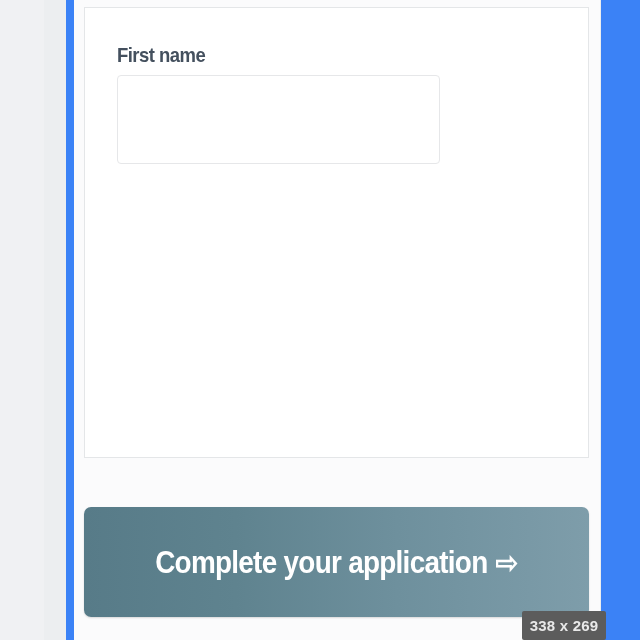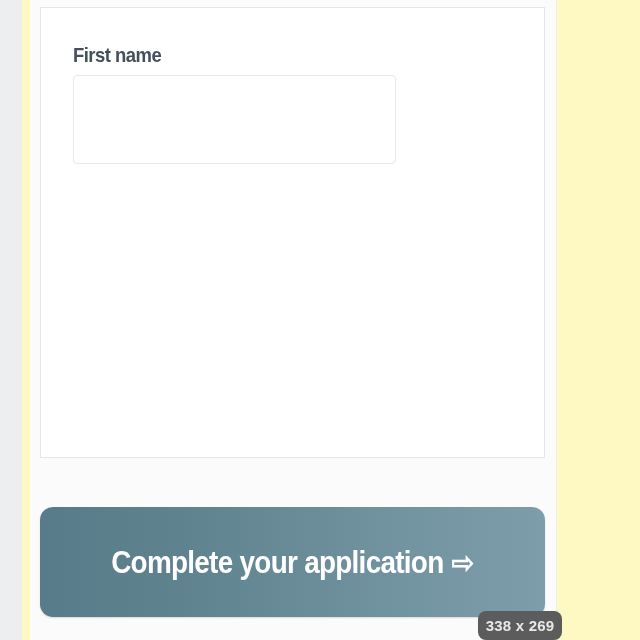--- a/index.html
+++ b/index.html
@@ -13,21 +13,22 @@
     background: #f0f1f3;
     font-family: "Liberation Sans", sans-serif;
     overflow: hidden;
     position: relative;
   }
 
   
   #page-root {
     position: absolute;
     inset: 0;
-    background: #fef9c3;
+    background: #3b82f6;
+    margin-left: 44px;
   }
 
   
   .left-gutter {
     position: absolute;
     left: 0;
     top: 0;
     width: 22px;
     height: 640px;
     background: #eceef0;
@@ -95,21 +96,21 @@
   .field-input::placeholder { color: #bfc4c9; }
 
   
   .submit-button {
     position: absolute;
     left: 40px;
     top: 507px;
     width: 505px;
     height: 110px;
     border: none;
-    border-radius: 13px;
+    border-radius: 7px;
     background: linear-gradient(to right, #577b88 0%, #5f838f 30%, #6e909d 62%, #7e9daa 100%);
     box-shadow: 0 1px 2px rgba(0,0,0,0.14);
     cursor: pointer;
     display: flex;
     align-items: center;
     justify-content: center;
     padding: 0;
   }
 
   .submit-button-label {
@@ -137,21 +138,21 @@
   }
 
   
   .dimension-badge {
     position: absolute;
     left: 478px;
     top: 611px;
     width: 84px;
     height: 29px;
     background: #5c5c5c;
-    border-radius: 8px;
+    border-radius: 2px;
     display: flex;
     align-items: center;
     justify-content: center;
     box-sizing: border-box;
   }
   .dimension-badge-text {
     font-family: "Liberation Sans", sans-serif;
     font-size: 15px;
     font-weight: 700;
     color: #e9e9e9;

